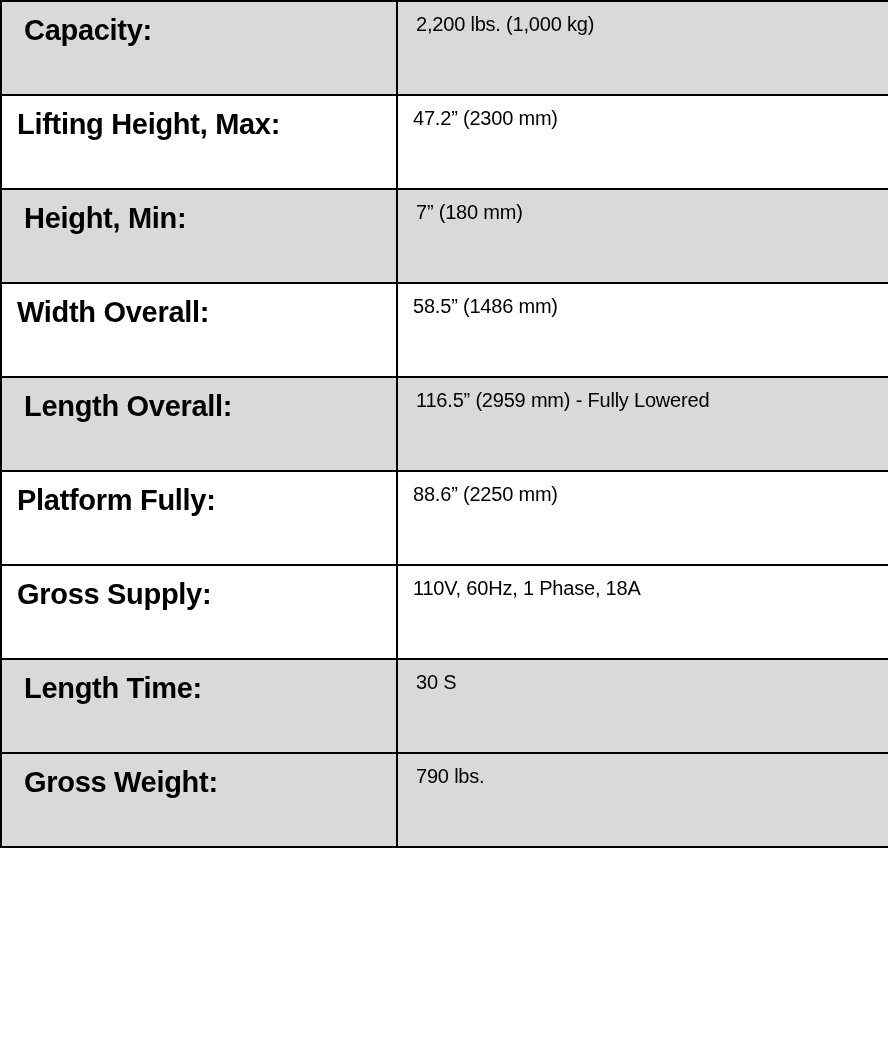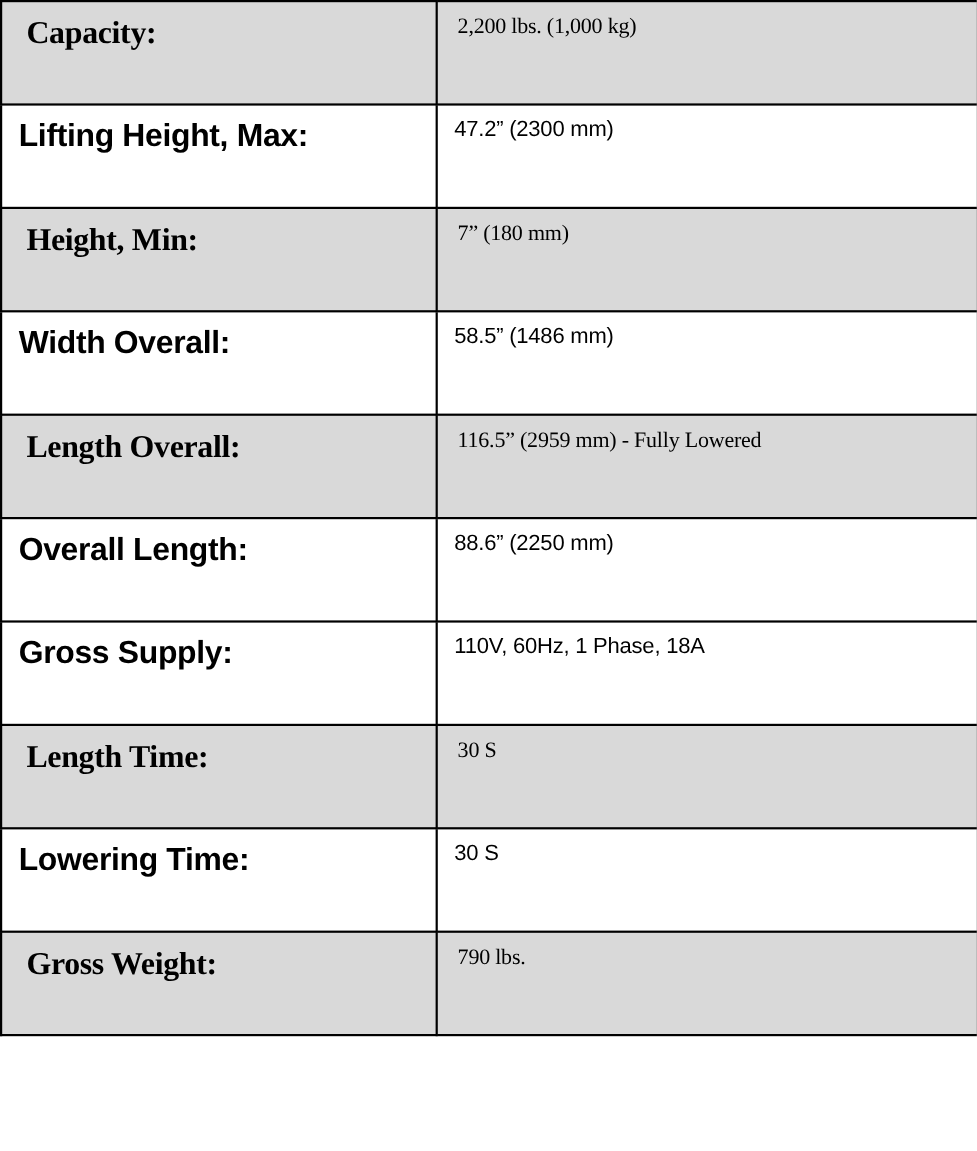--- a/index.html
+++ b/index.html
@@ -17,21 +17,20 @@
   .spec-table {
     width: 888px;
     border-collapse: collapse;
     table-layout: fixed;
   }
   .spec-table col.label-col { width: 396px; }
   .spec-table col.value-col { width: 492px; }
 
   .spec-table tr.shaded td {
     background: #d9d9d9;
-    font-family: Liberation Serif, serif;
   }
   .spec-table tr.plain td {
     background: #ffffff;
     padding-left: 15px;
   }
 
   .spec-table td {
     border: 2px solid #000000;
     vertical-align: top;
     padding: 10px 14px 10px 22px;
@@ -73,33 +72,29 @@
       </tr>
       <tr class="plain row-tall">
         <td class="label">Width Overall:</td>
         <td class="value">58.5” (1486 mm)</td>
       </tr>
       <tr class="shaded row-tall">
         <td class="label">Length Overall:</td>
         <td class="value">116.5” (2959 mm) - Fully Lowered</td>
       </tr>
       <tr class="plain row-tall">
-        <td class="label">Overall Length:</td>
+        <td class="label">Platform Fully:</td>
         <td class="value">88.6” (2250 mm)</td>
       </tr>
       <tr class="plain row-tall">
         <td class="label">Gross Supply:</td>
         <td class="value">110V, 60Hz, 1 Phase, 18A</td>
       </tr>
       <tr class="shaded row-tall">
         <td class="label">Length Time:</td>
         <td class="value">30 S</td>
       </tr>
-      <tr class="plain row-tall">
-        <td class="label">Lowering Time:</td>
-        <td class="value">30 S</td>
-      </tr>
       <tr class="shaded row-tall">
         <td class="label">Gross Weight:</td>
         <td class="value">790 lbs.</td>
       </tr>
     </tbody>
 </table>
 
 </body></html>

